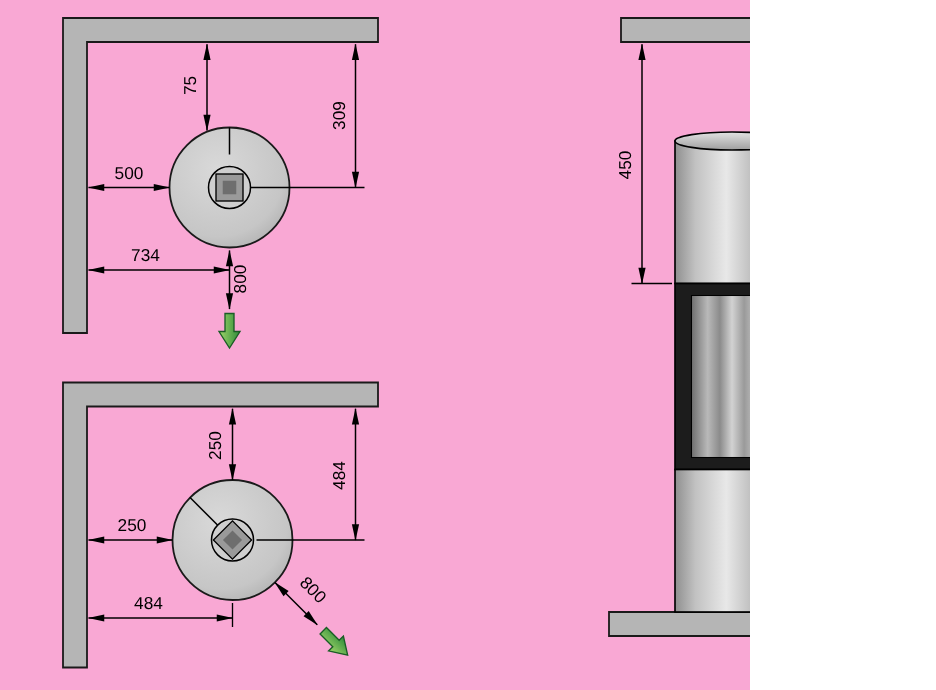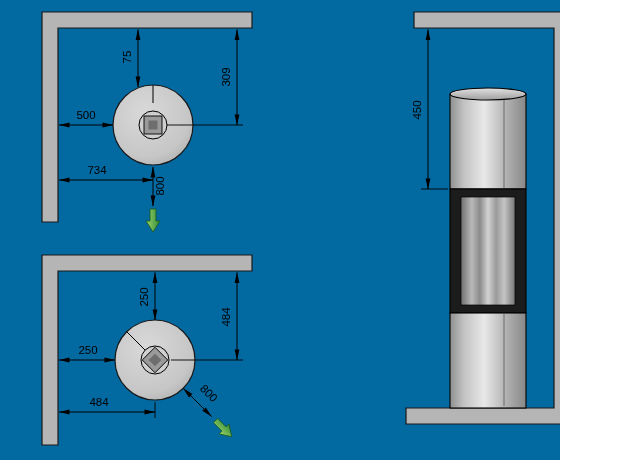--- a/index.html
+++ b/index.html
@@ -1,16 +1,16 @@
 <!DOCTYPE html>
 <html><head>
 <meta charset="utf-8">
 <style>
   html,body{margin:0;padding:0;background:#ffffff;}
-  .canvas{position:relative;width:560px;height:460px;background:#0369a1;overflow:hidden;}
+  .canvas{position:relative;width:500px;height:460px;background:#f9a8d4;overflow:hidden;}
   svg{position:absolute;left:0;top:0;}
   text.dim{font-family:"Liberation Sans","DejaVu Sans",sans-serif;font-size:11.5px;fill:#000;}
   .dimline{stroke:#000;stroke-width:1;fill:none;}
   .extline{stroke:#000;stroke-width:0.9;fill:none;}
   .outline{stroke:#1a1a1a;stroke-width:1.2;}
   .thin{stroke:#000;stroke-width:1;fill:none;}
 </style>
 </head>
 <body>
 

